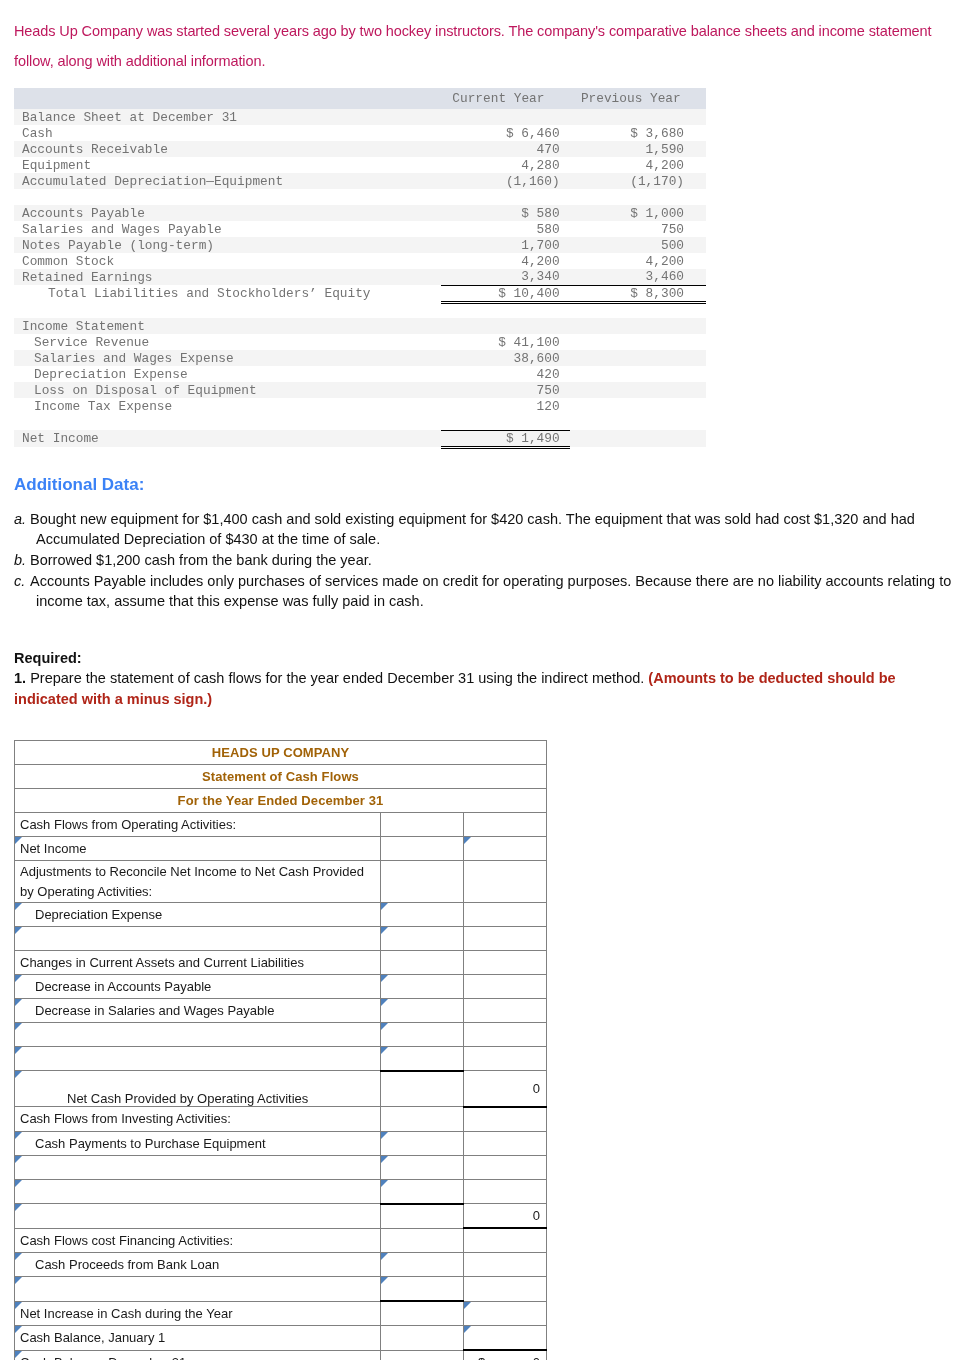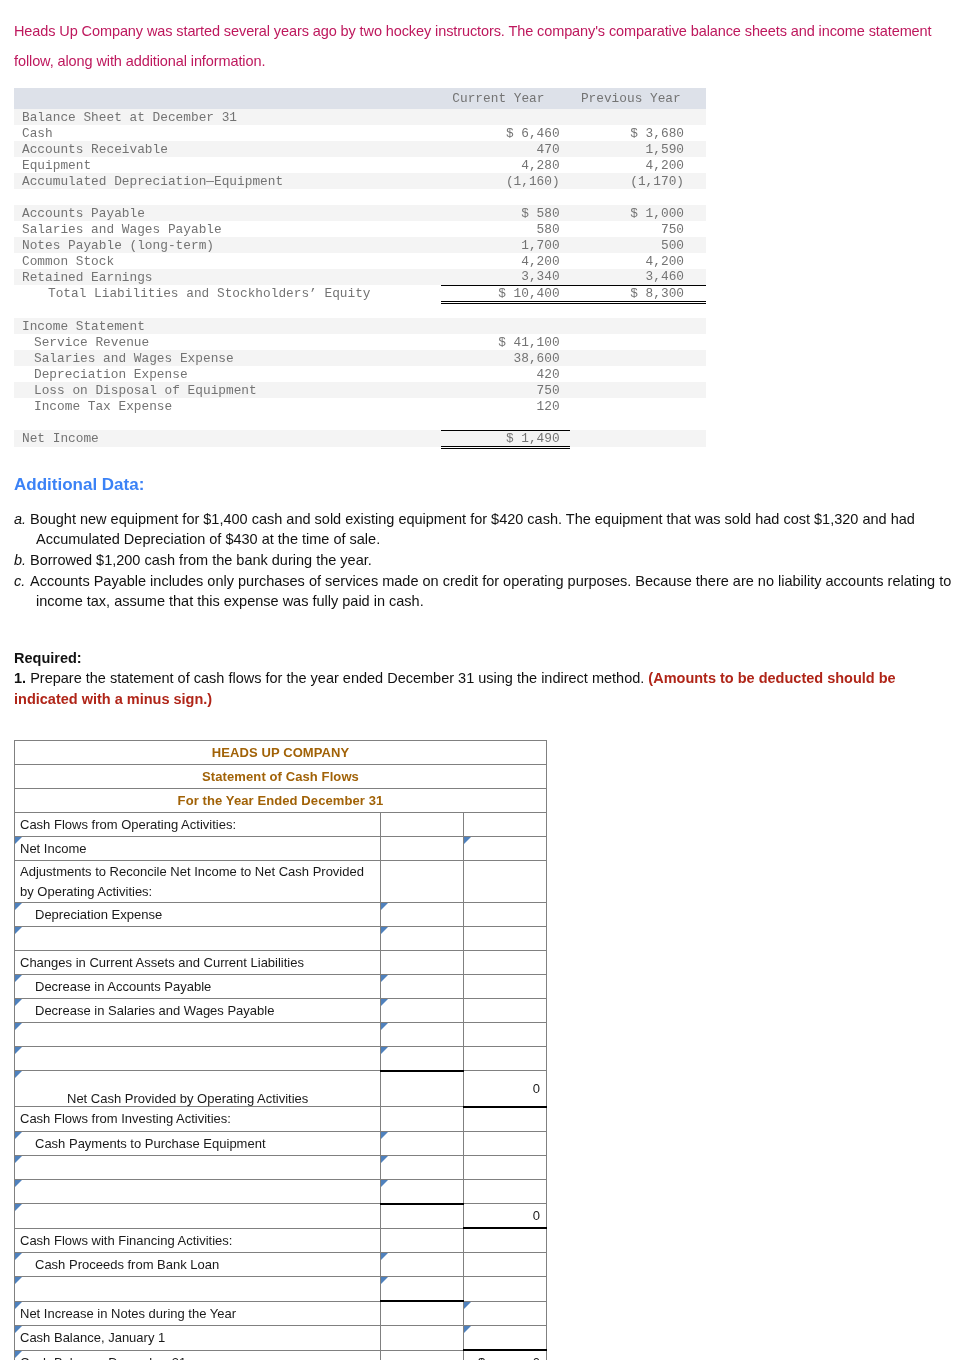--- a/index.html
+++ b/index.html
@@ -657,21 +657,21 @@
             </td>
             <td class="tb-bottom">
               <div class="cell-inner num">
                 <span>0</span>
               </div>
             </td>
           </tr>
           <tr>
             <td>
               <div class="cell-inner">
-                <span class="txt-desc">Cash Flows with Financing Activities:</span>
+                <span class="txt-desc">Cash Flows cost Financing Activities:</span>
               </div>
             </td>
             <td class="">
               <div class="cell-inner num">
                 <span></span>
               </div>
             </td>
             <td class="">
               <div class="cell-inner num">
                 <span></span>
@@ -713,21 +713,21 @@
             <td class="">
               <div class="cell-inner num">
                 <span></span>
               </div>
             </td>
           </tr>
           <tr>
             <td class="inp">
               <div class="cell-inner">
                 <span class="flag"></span>
-                <span class="txt-desc">Net Increase in Notes during the Year</span>
+                <span class="txt-desc">Net Increase in Cash during the Year</span>
               </div>
             </td>
             <td class="">
               <div class="cell-inner num">
                 <span></span>
               </div>
             </td>
             <td class="inp">
               <div class="cell-inner num">
                 <span class="flag"></span>

